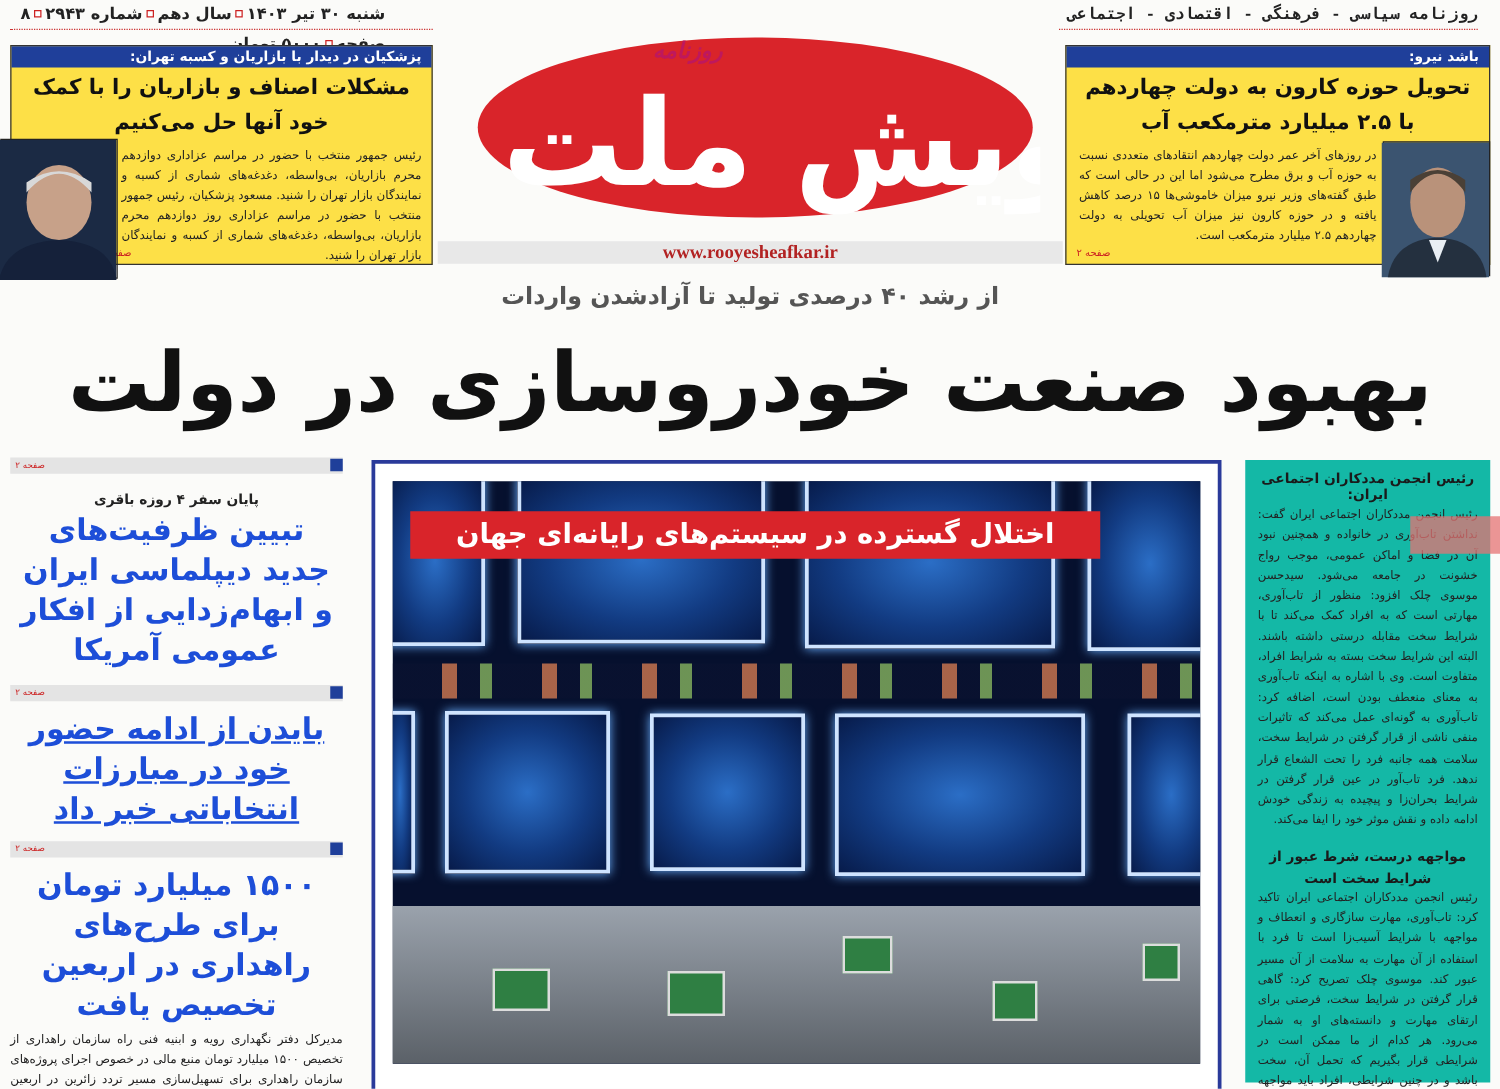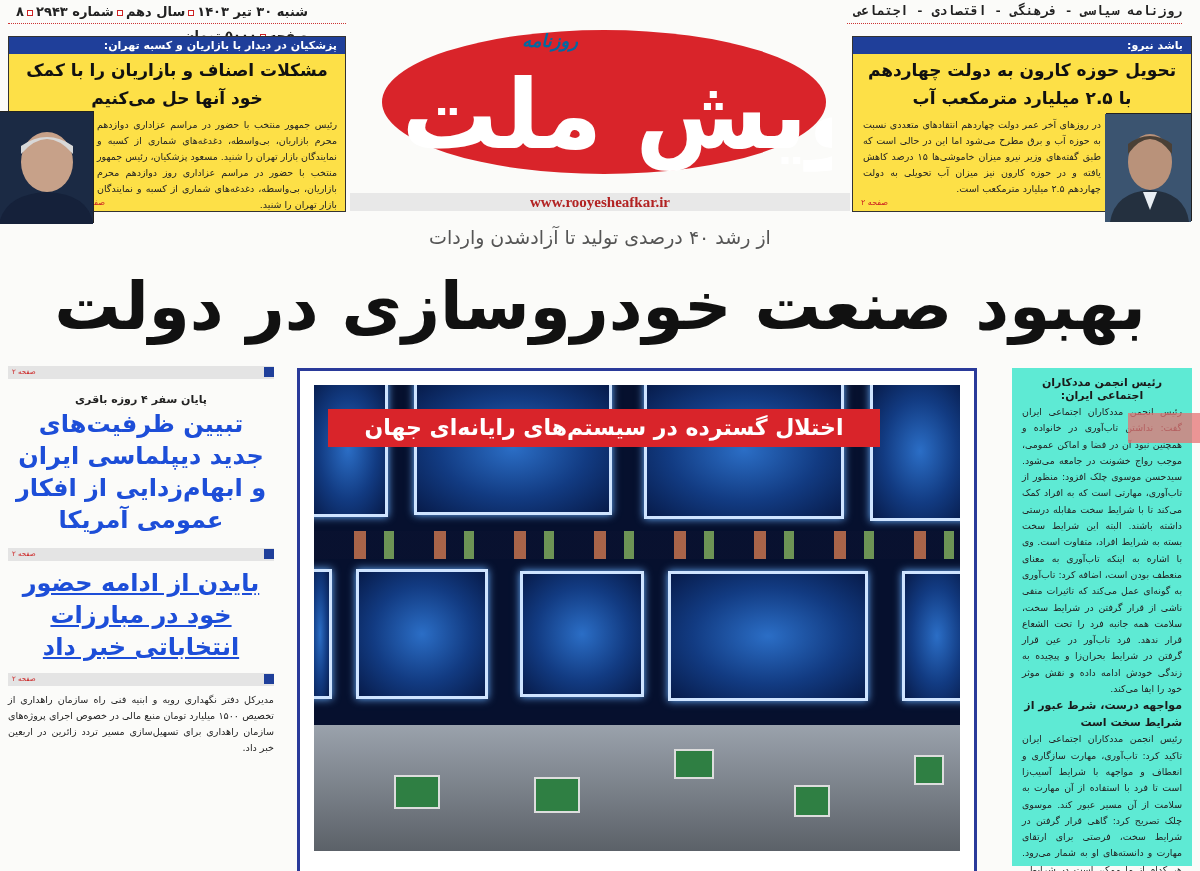--- a/index.html
+++ b/index.html
@@ -17,38 +17,38 @@
   .topbox .kicker { background: #1f3f9a; color: #fff; font-size: 11px; font-weight: bold; height: 17px; line-height: 17px; text-align: right; padding-right: 8px; }
   .topbox h2 { font-size: 17px; font-weight: 900; text-align: center; line-height: 28px; padding: 2px 8px 0 8px; color: #111; }
   .topbox p { font-size: 9.5px; line-height: 16px; text-align: justify; color: #222; }
   .topbox .pageref { font-size: 8px; color: #c22; position: absolute; bottom: 4px; }
   .photo { position: absolute; border: 1px solid #222; }
 
   
   .logo { position: absolute; left: 372px; top: 18px; width: 460px; height: 160px; }
   .url-strip { position: absolute; left: 350px; top: 193px; width: 500px; height: 18px; background: #e8e8e8; text-align: center; font-family: "Liberation Serif", serif; font-weight: bold; font-size: 15px; color: #b22222; line-height: 18px; direction: ltr; }
 
-  .subhead { position: absolute; top: 226px; left: 0; width: 1200px; text-align: center; font-size: 19px; font-weight: normal; color: #555; }
+  .subhead { position: absolute; top: 226px; left: 0; width: 1200px; text-align: center; font-size: 19px; font-weight: bold; color: #555; }
   .headline { position: absolute; top: 262px; left: 20px; width: 1160px; text-align: center; font-size: 66px; font-weight: 900; letter-spacing: -2px; color: #111; line-height: 90px; font-family: "DejaVu Sans", sans-serif; }
 
   
   .lcol { position: absolute; left: 8px; top: 366px; width: 266px; }
   .pagebar { height: 13px; background: #e4e4e4; position: relative; margin-bottom: 6px; }
   .pagebar .sq { position: absolute; right: 0; top: 1px; width: 10px; height: 10px; background: #1f3f9a; }
   .pagebar .pr { position: absolute; left: 4px; top: 0; font-size: 7px; color: #c22; line-height: 13px; }
   .lcol .kick { font-size: 11px; font-weight: bold; text-align: center; color: #222; margin: 14px 0 2px; }
   .lcol h3 { font-size: 24px; font-weight: 900; text-align: center; line-height: 32px; color: #1d4ed8; letter-spacing: -0.5px; }
   .lcol p { font-size: 9.6px; line-height: 16px; text-align: justify; color: #222; margin-top: 4px; }
 
   
-  .rcol { position: absolute; right: 8px; top: 368px; width: 180px; height: 498px; background: #5eead4; padding: 8px 10px; }
+  .rcol { position: absolute; right: 8px; top: 368px; width: 196px; height: 498px; background: #14b8a6; padding: 8px 10px; }
   .rcol .kick { font-size: 11px; font-weight: bold; text-align: center; }
   .rcol h3 { font-size: 16.5px; font-weight: 900; text-align: center; line-height: 22px; }
   .rcol p { font-size: 9.4px; line-height: 16.3px; text-align: justify; color: #222; }
-  .rcol h4 { font-size: 11px; font-weight: bold; text-align: right; line-height: 17px; }
+  .rcol h4 { font-size: 11px; font-weight: bold; text-align: center; line-height: 17px; margin-top: 12px; }
   .pinktab { position: absolute; right: -8px; top: 45px; width: 72px; height: 30px; background: #e57373; opacity: 0.75; }
 
   
   .cframe { position: absolute; left: 297px; top: 368px; width: 680px; height: 556px; border: 3px solid #2a3a9a; background: #fff; }
   .cimg { position: absolute; left: 14px; top: 14px; width: 646px; height: 466px; overflow: hidden; background: #06102e; }
   .cbanner { position: absolute; left: 14px; top: 16px; width: 552px; height: 38px; background: #d9242a; color: #fff; font-size: 22px; font-weight: 900; text-align: center; line-height: 38px; }
   .monitor { position: absolute; border: 3px solid #cfe4ff; background: radial-gradient(ellipse at center, #2b6ec6 0%, #123b82 55%, #071b4a 100%); box-shadow: 0 0 8px #6ab0ff; }
   .console { position: absolute; background: linear-gradient(#9aa2ac, #5b6168); }
   .screen-green { position: absolute; background: #2f7f43; border: 2px solid #ddd; }
 </style>
@@ -92,21 +92,21 @@
       <path d="M0 112 Q6 82 48 80 Q90 82 94 112Z" fill="#15213a"></path>
     </svg>
   </div>
 </div>
 
 <div class="logo">
   <svg width="460" height="160" viewBox="0 0 460 160">
     <ellipse cx="232" cy="84" rx="222" ry="72" fill="#d9242a"></ellipse>
     <text x="290" y="130" font-family="DejaVu Sans, sans-serif" font-size="96" font-weight="900" fill="#ffffff" text-anchor="middle" direction="rtl">رویش ملت</text>
   </svg>
-  <div style="position:absolute; left:150px; top:12px; color:#0369a1; font-size:18px; font-style:italic; font-weight:bold;">روزنامه</div>
+  <div style="position:absolute; left:150px; top:12px; color:#be185d; font-size:18px; font-style:italic; font-weight:bold;">روزنامه</div>
 </div>
 <div class="url-strip">www.rooyesheafkar.ir</div>
 
 <div class="subhead">از رشد ۴۰ درصدی تولید تا آزادشدن واردات</div>
 <div class="headline">بهبود صنعت خودروسازی در دولت سیزدهم</div>
 
 <div class="lcol">
   <div class="pagebar">
       <span class="sq"></span>
       <span class="pr">صفحه ۲</span>
@@ -117,20 +117,21 @@
   <div class="pagebar">
       <span class="sq"></span>
       <span class="pr">صفحه ۲</span>
     </div>
   <h3 style="margin-top:6px;text-decoration:underline;">بایدن از ادامه حضور خود در مبارزات انتخاباتی خبر داد</h3>
   <div style="height:10px"></div>
   <div class="pagebar">
       <span class="sq"></span>
       <span class="pr">صفحه ۲</span>
     </div>
+  <h3 style="margin-top:6px;">۱۵۰۰ میلیارد تومان برای طرح‌های راهداری در اربعین تخصیص یافت</h3>
   <p>مدیرکل دفتر نگهداری رویه و ابنیه فنی راه سازمان راهداری از تخصیص ۱۵۰۰ میلیارد تومان منبع مالی در خصوص اجرای پروژه‌های سازمان راهداری برای تسهیل‌سازی مسیر تردد زائرین در اربعین خبر داد.</p>
 
 </div>
 
 <div class="cframe">
   <div class="cimg">
     <div class="monitor" style="left:-6px; top:-4px; width:80px; height:136px;"></div>
     <div class="monitor" style="left:100px; top:-4px; width:198px; height:134px;"></div>
     <div class="monitor" style="left:330px; top:-4px; width:200px; height:138px;"></div>
     <div class="monitor" style="left:556px; top:-4px; width:100px; height:140px;"></div>

